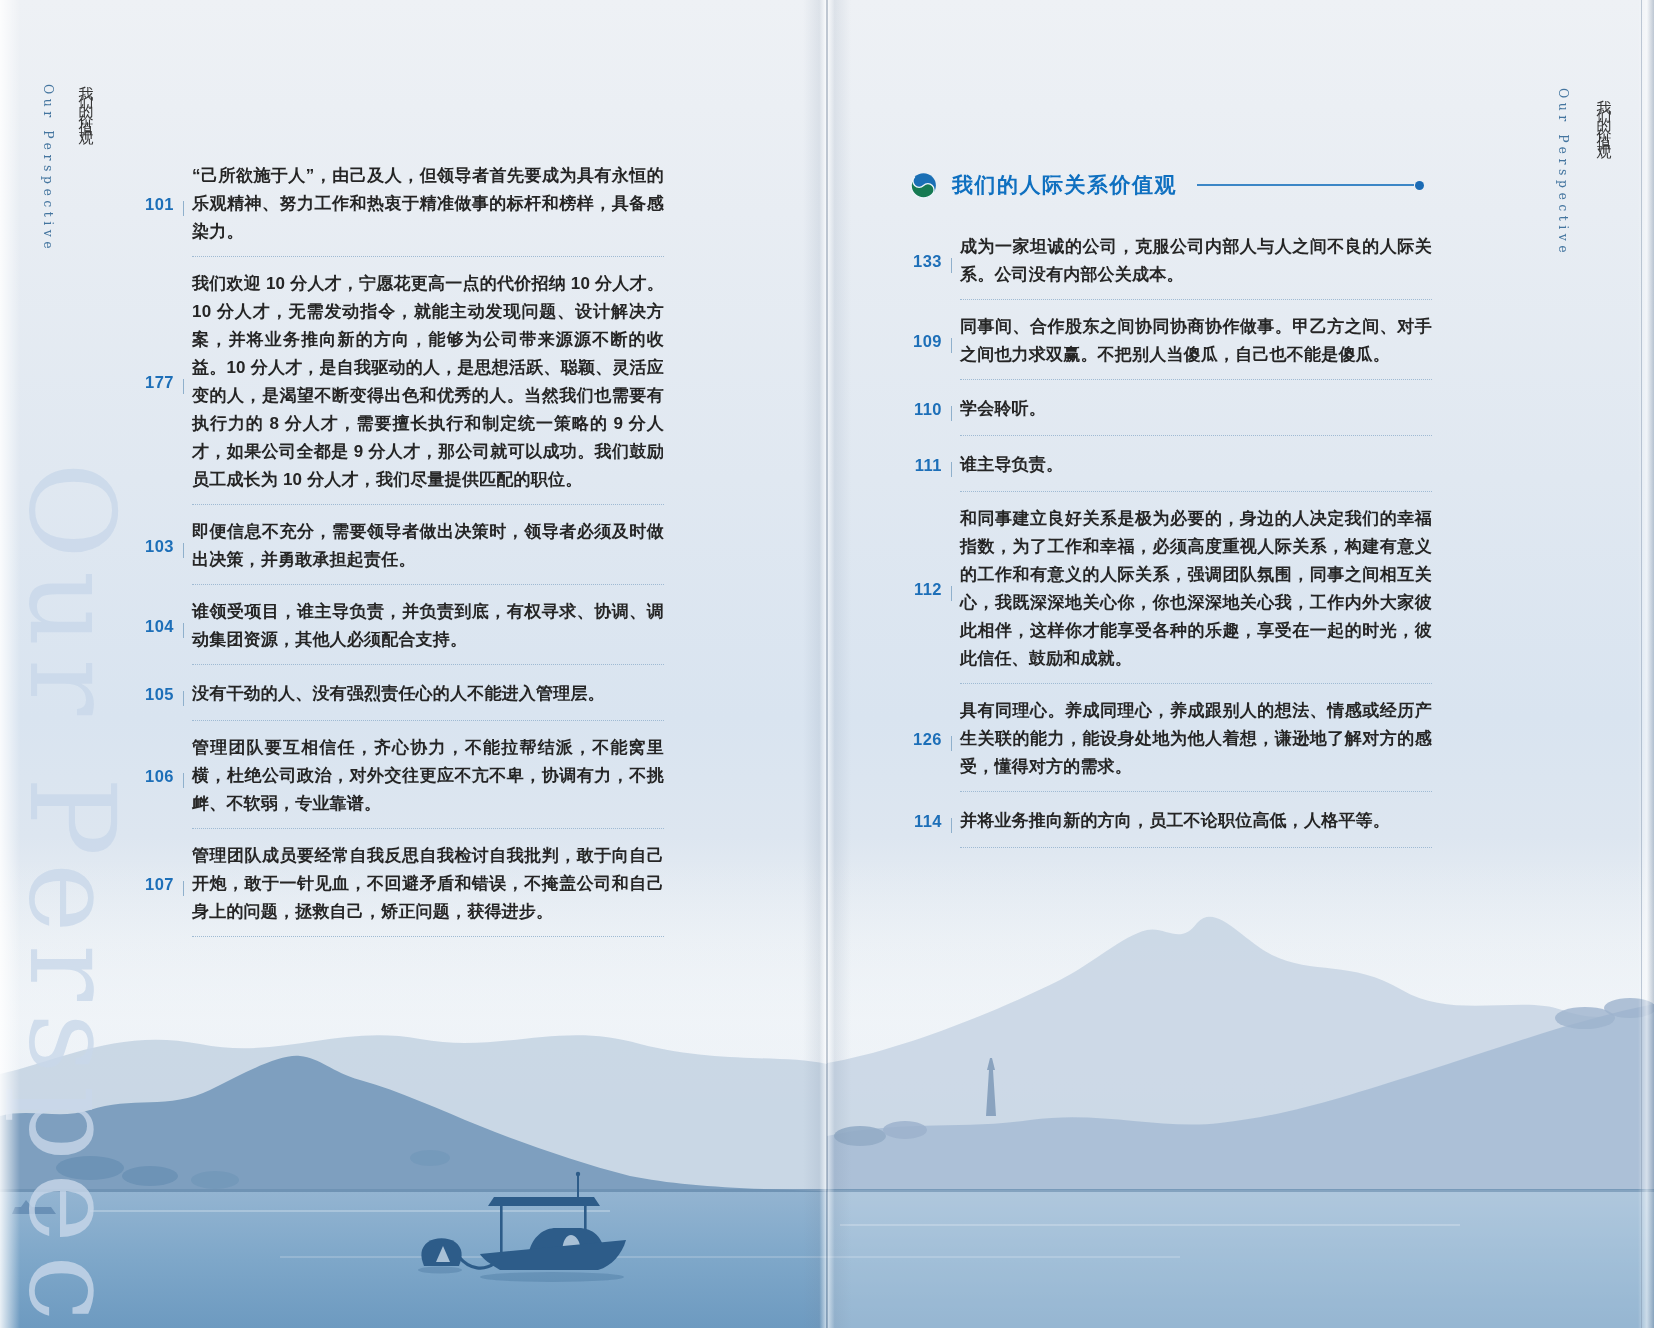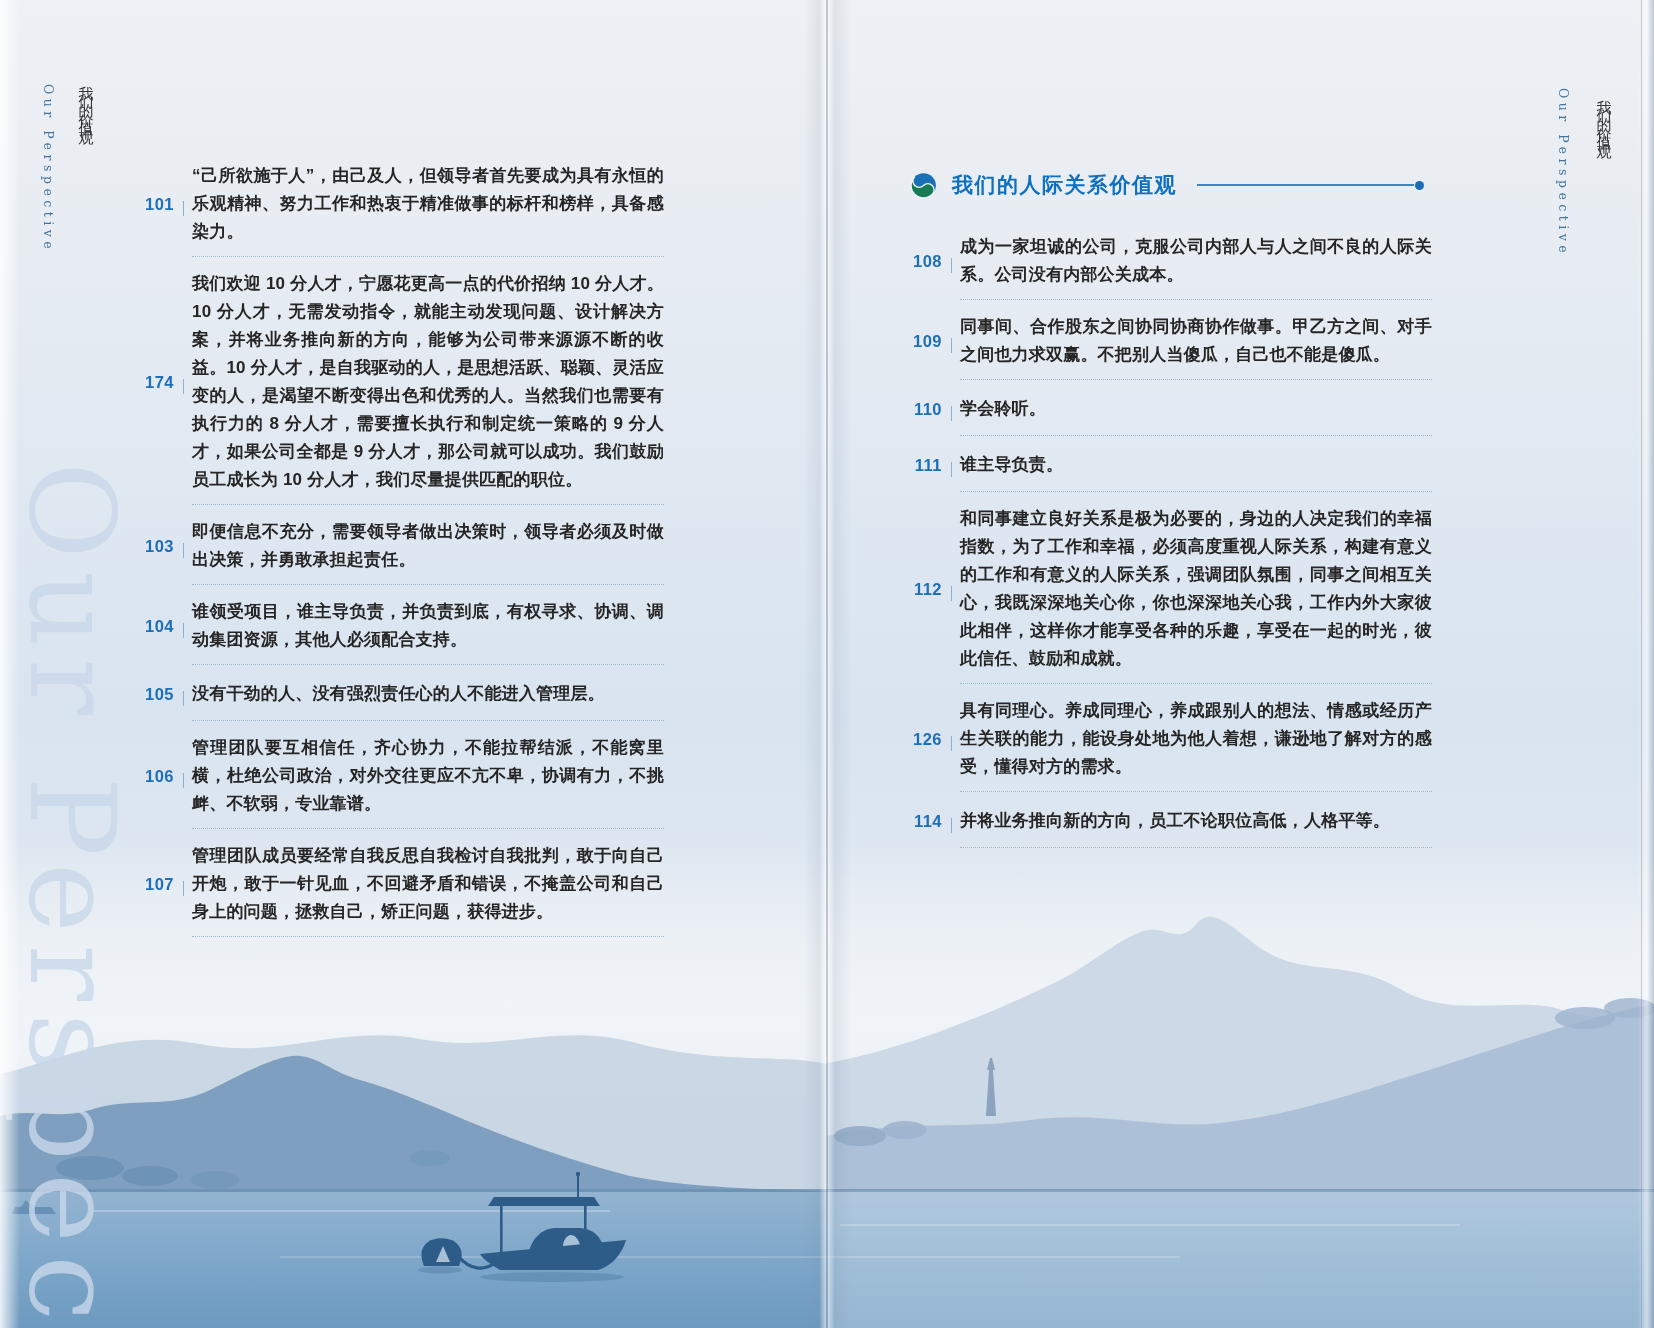--- a/index.html
+++ b/index.html
@@ -138,21 +138,21 @@
   <div class="sb-en sb-en-right">Our Perspective</div>
 
   <div class="col col-left">
     <div class="item">
       <span class="inum">101</span>
       <span class="ibar"></span>
       <p class="ibody">“己所欲施于人”，由己及人，但领导者首先要成为具有永恒的乐观精神、努力工作和热衷于精准做事的标杆和榜样，具备感染力。</p>
     </div>
     <div class="sep"></div>
     <div class="item">
-      <span class="inum">174</span>
+      <span class="inum">177</span>
       <span class="ibar"></span>
       <p class="ibody">我们欢迎 10 分人才，宁愿花更高一点的代价招纳 10 分人才。10 分人才，无需发动指令，就能主动发现问题、设计解决方案，并将业务推向新的方向，能够为公司带来源源不断的收益。10 分人才，是自我驱动的人，是思想活跃、聪颖、灵活应变的人，是渴望不断变得出色和优秀的人。当然我们也需要有执行力的 8 分人才，需要擅长执行和制定统一策略的 9 分人才，如果公司全都是 9 分人才，那公司就可以成功。我们鼓励员工成长为 10 分人才，我们尽量提供匹配的职位。</p>
     </div>
     <div class="sep"></div>
     <div class="item">
       <span class="inum">103</span>
       <span class="ibar"></span>
       <p class="ibody">即便信息不充分，需要领导者做出决策时，领导者必须及时做出决策，并勇敢承担起责任。</p>
     </div>
     <div class="sep"></div>
@@ -191,21 +191,21 @@
     </svg>
     <span class="sec-title">我们的人际关系价值观</span>
     <span class="sec-rule">
       <span class="sec-rule-line"></span>
       <span class="sec-rule-dot"></span>
     </span>
   </div>
 
   <div class="col col-right">
     <div class="item">
-      <span class="inum">108</span>
+      <span class="inum">133</span>
       <span class="ibar"></span>
       <p class="ibody">成为一家坦诚的公司，克服公司内部人与人之间不良的人际关系。公司没有内部公关成本。</p>
     </div>
     <div class="sep"></div>
     <div class="item">
       <span class="inum">109</span>
       <span class="ibar"></span>
       <p class="ibody">同事间、合作股东之间协同协商协作做事。甲乙方之间、对手之间也力求双赢。不把别人当傻瓜，自己也不能是傻瓜。</p>
     </div>
     <div class="sep"></div>

